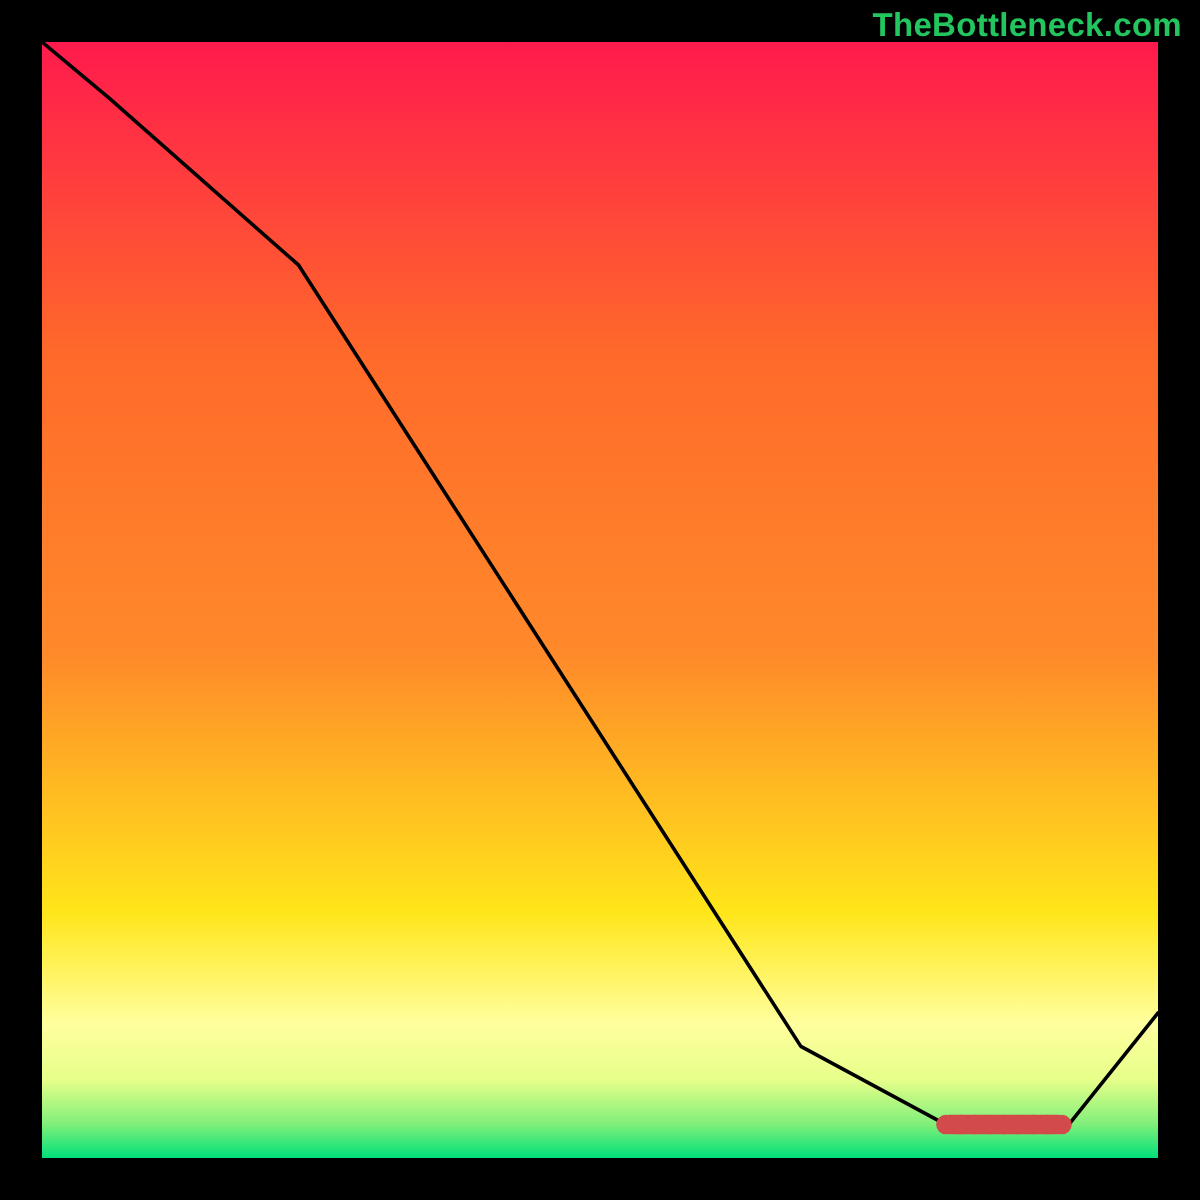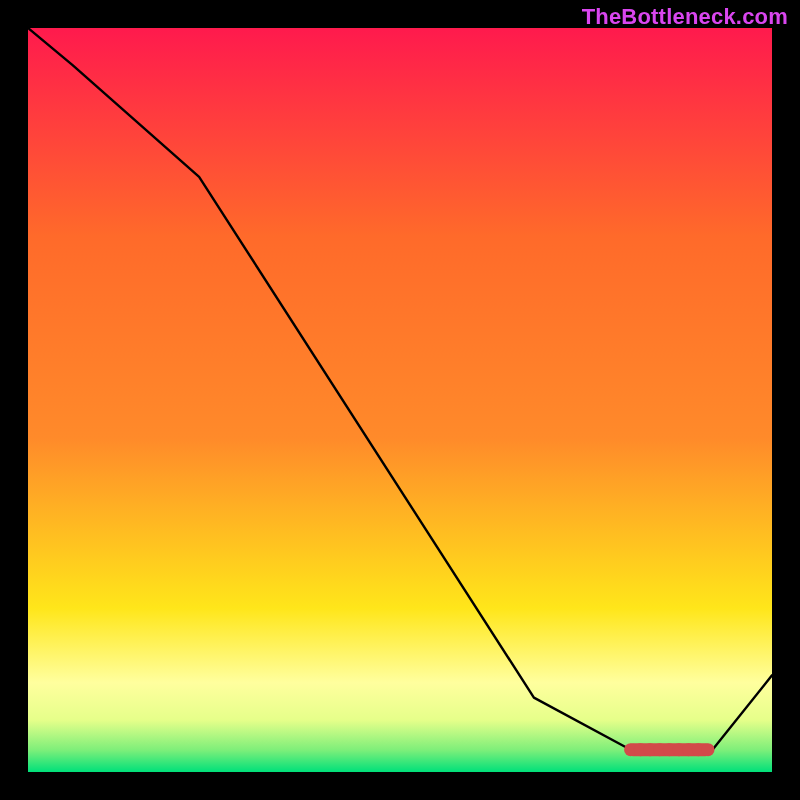--- a/index.html
+++ b/index.html
@@ -21,21 +21,21 @@
     position: absolute;
     left: 28px;
     top: 28px;
     width: 744px;
     height: 744px;
   }
   .watermark {
     position: absolute;
     top: 4px;
     right: 12px;
-    color: #d946ef;
+    color: #22c55e;
     font-size: 22px;
     font-weight: 600;
     letter-spacing: 0.2px;
     user-select: none;
   }
   svg { display: block; }
 </style>
 </head>
 <body>
 

